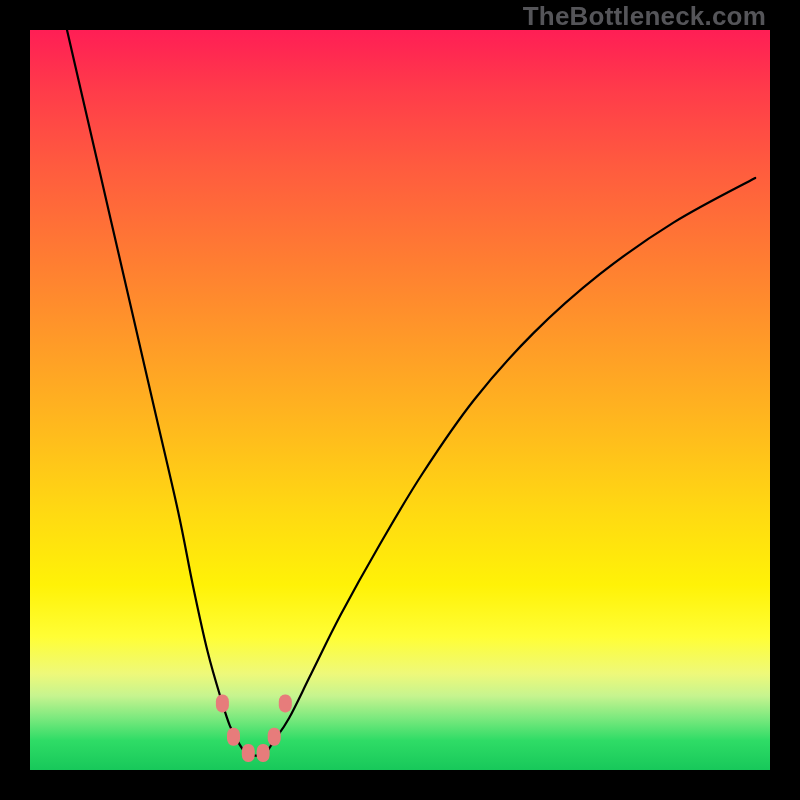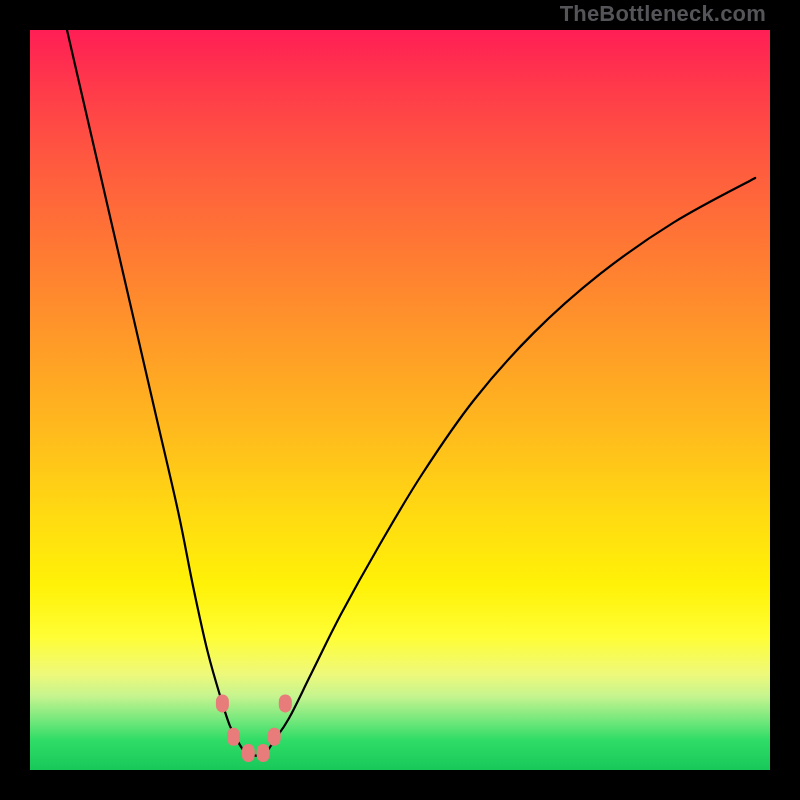--- a/index.html
+++ b/index.html
@@ -40,21 +40,21 @@
       #7be97e 93%,
       #2fdc66 96%,
       #17c85a 100%
     );
   }
   .watermark {
     position: absolute;
     top: 1px;
     right: 34px;
     color: #555559;
-    font-size: 22px;
+    font-size: 26px;
     font-weight: 600;
     letter-spacing: 0.2px;
     user-select: none;
     margin-left: 12px;
   }
   svg.curve {
     position: absolute;
     left: 0;
     top: 0;
     width: 740px;

